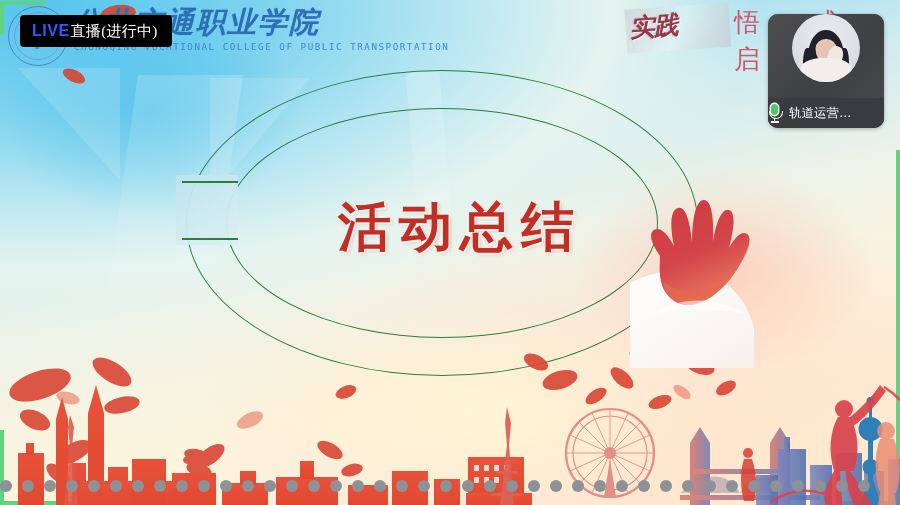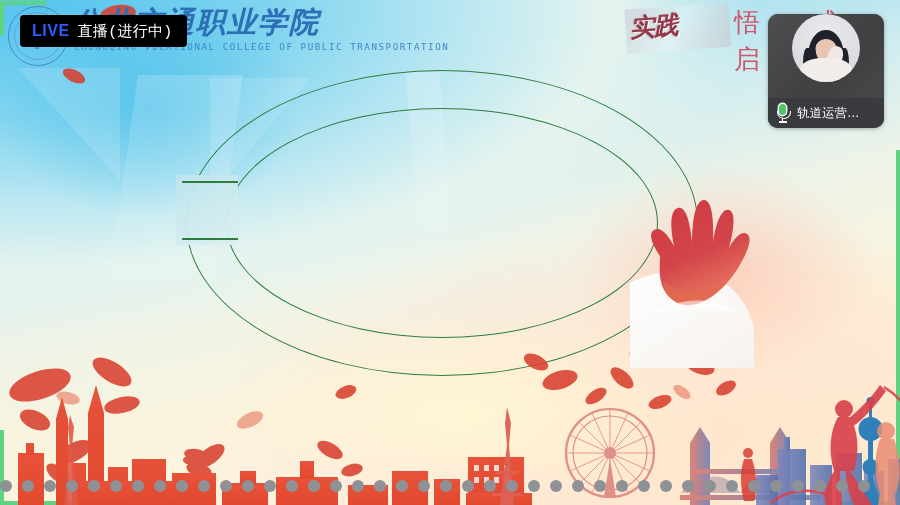--- a/index.html
+++ b/index.html
@@ -233,24 +233,24 @@
     display: flex; align-items: center;
     z-index: 40;
   }
   .live-word {
     font-family: "Liberation Sans", sans-serif;
     font-size: 16px; font-weight: bold;
     color: #2b5cff;
     letter-spacing: 0.5px;
   }
   .live-status {
-    font-family: Liberation Mono, monospace;
+    font-family: Liberation Serif, serif;
     font-size: 15px;
     color: #ffffff;
-    margin-left: 8px;
+    margin-left: 1px;
     letter-spacing: 0.3px;
   }
 
   
   .ptile {
     position: absolute; right: 16px; top: 14px;
     width: 116px; height: 114px;
     background: #4a4a4d;
     border-radius: 10px;
     overflow: hidden;
@@ -292,21 +292,21 @@
     transform: rotate(16deg);
   }
   .av-body {
     position: absolute; left: 50%; bottom: -4px; transform: translateX(-50%);
     width: 52px; height: 28px;
     background: #f2eeeb; border-radius: 42% 42% 0 0;
   }
   .ptile-bar {
     position: absolute; left: 0; bottom: 0; width: 100%; height: 30px;
     background: #3a3b3e;
-    display: flex; align-items: center; padding-left: 8px;
+    display: flex; align-items: center; 
     box-sizing: border-box;
   }
   .mic-icon { width: 13px; height: 19px; position: relative; flex: 0 0 auto; }
   .mic-cap {
     position: absolute; left: 3px; top: 0; width: 7px; height: 11px;
     border-radius: 4px;
     background: #4cc76a;
     box-shadow: 0 0 0 1.4px #ffffff;
   }
   .mic-arc {
@@ -591,20 +591,21 @@
       <div class="logo-texts">
         <div class="college-cn">公共交通职业学院</div>
         <div class="college-en">CHONGQING VOCATIONAL COLLEGE OF PUBLIC TRANSPORTATION</div>
       </div>
     </div>
 
     <div class="calli-seal">实践</div>
     <div class="slogan">悟 成
 启 长</div>
 
+    <div class="title">活动总结</div>
   </div>
 
   <div class="live-badge">
     <span class="live-word">LIVE</span>
     <span class="live-status">直播(进行中)</span>
   </div>
 
   <div class="ptile">
     <div class="ptile-video">
       <div class="avatar">

